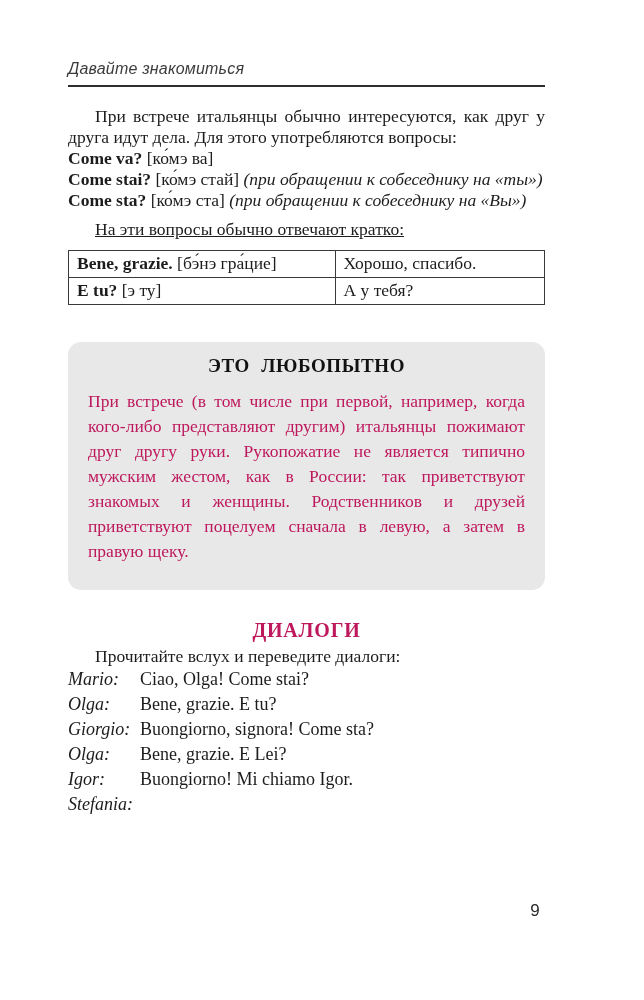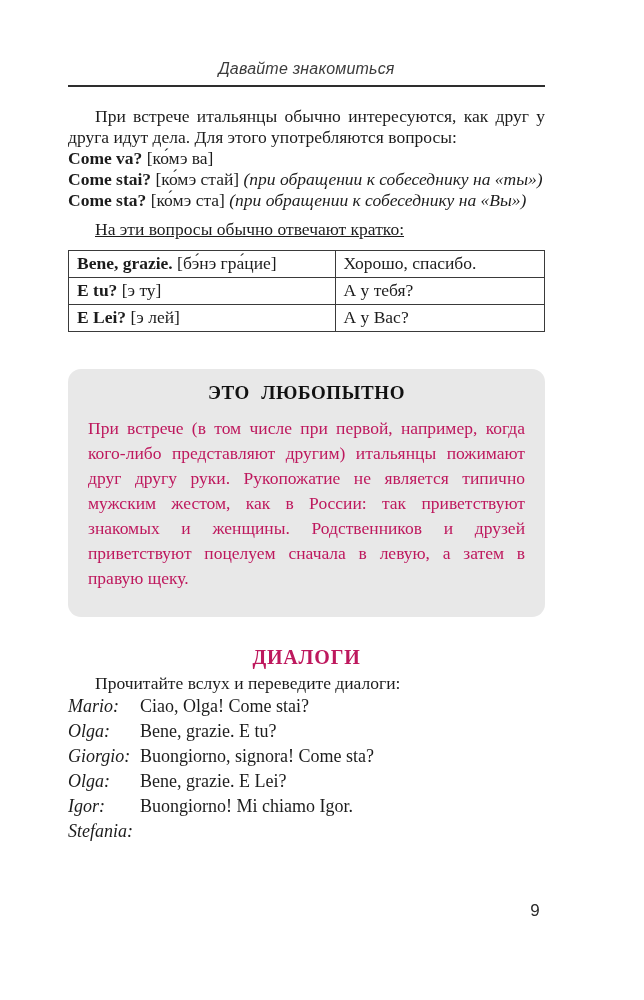--- a/index.html
+++ b/index.html
@@ -12,21 +12,21 @@
     overflow: hidden;
   }
   .page {
     position: absolute;
     left: 68px; top: 0;
     width: 477px; height: 1000px;
   }
   
   .running-head {
     margin-top: 60px;
-    text-align: center;
+    text-align: left;
     font-family: "Liberation Sans", sans-serif;
     font-style: italic;
     font-size: 16px;
     color: #3c3c3c;
     letter-spacing: 0.2px;
   }
   .head-rule {
     margin-top: 7px;
     border: none;
     border-top: 2px solid #2e2e2e;
@@ -134,24 +134,20 @@
   <table class="answers">
     <tbody>
       <tr>
         <td class="it-col"><b>Bene, grazie.</b> <span>[бэ́нэ гра́цие]</span></td>
         <td>Хорошо, спасибо.</td>
       </tr>
       <tr>
         <td class="it-col"><b>E tu?</b> <span>[э ту]</span></td>
         <td>А у тебя?</td>
       </tr>
-      <tr>
-        <td class="it-col"><b>E Lei?</b> <span>[э лей]</span></td>
-        <td>А у Вас?</td>
-      </tr>
     </tbody>
   </table>
 
   <section class="info-box">
     <h3>ЭТО ЛЮБОПЫТНО</h3>
     <p>При встрече (в том числе при первой, например, когда кого-либо представляют другим) итальянцы пожимают друг другу руки. Рукопожатие не является типично мужским жестом, как в России: так приветствуют знакомых и женщины. Родственников и друзей приветствуют поцелуем сначала в левую, а затем в правую щеку.</p>
   </section>
 
   <h2 class="dialogues-title">ДИАЛОГИ</h2>
   <p class="para indent instruction">Прочитайте вслух и переведите диалоги:</p>

